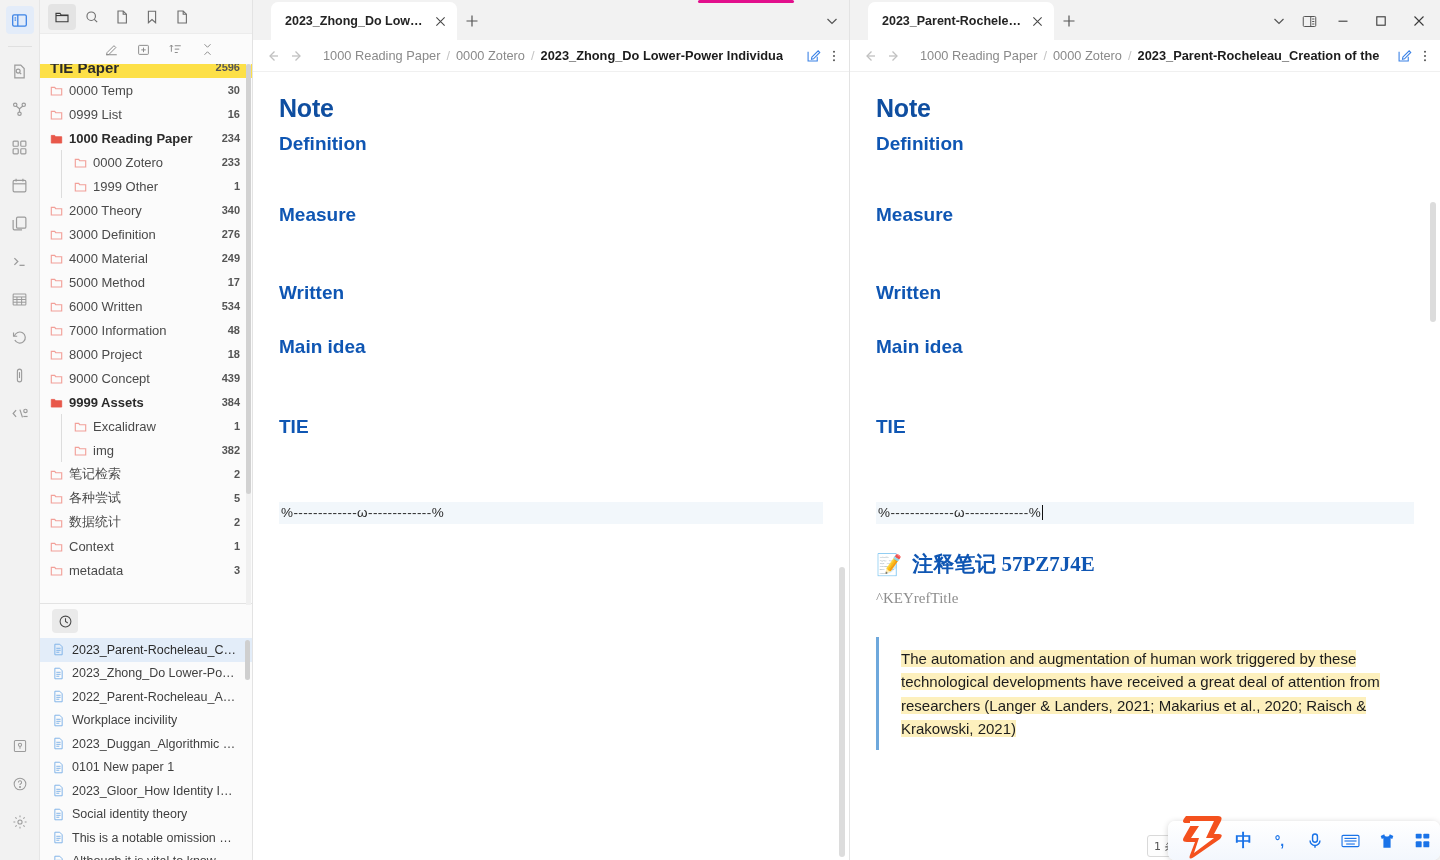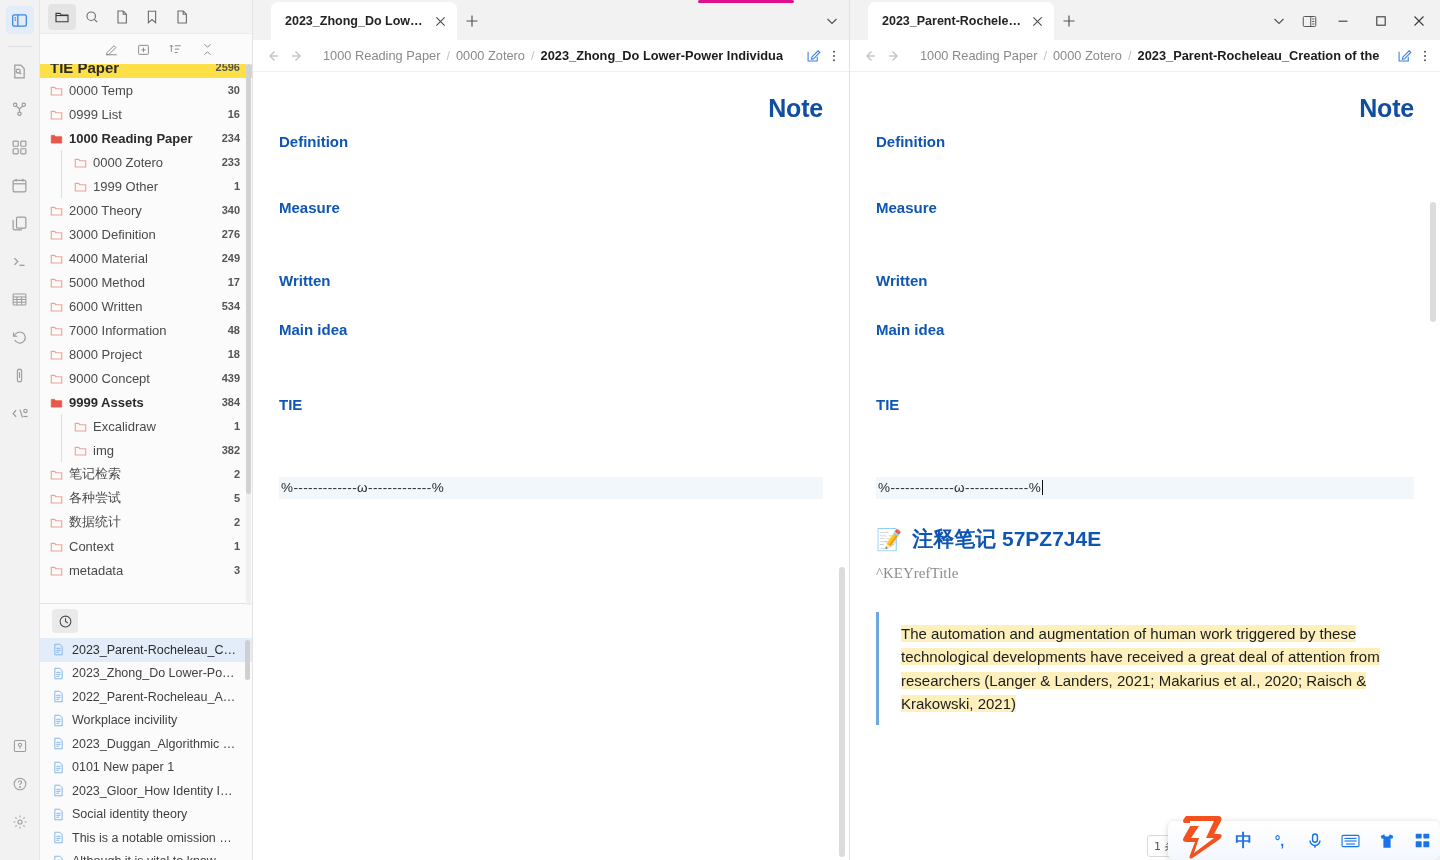--- a/index.html
+++ b/index.html
@@ -76,21 +76,21 @@
     background:#fde047; height:22px; margin-top:-8px;
   }
   .tree-row.bold { font-weight: 700; color: #2a2a2a; }
   .tree-row .fi { margin-right: 6px; flex: 0 0 auto; display:flex; }
   .tree-row .lbl { flex: 1 1 auto; overflow:hidden; text-overflow: ellipsis; }
   .tree-row .cnt { font-size: 11px; color:#555; font-weight:600; margin-left:24px; }
   .tree-row.indent { padding-left: 34px; position: relative; }
   .tree-row.indent::before {
     content:''; position:absolute; left:21px; top:0; bottom:0; width:1px; background:#ddd;
   }
-  .cjk { font-family:Liberation Sans, sans-serif; }
+  .cjk { font-family:Liberation Serif, serif; }
 
   .recent-sep { height:1px; background:#e3e3e3; margin: 2px 0 0; }
   .recent-head {
     height: 34px; display:flex; align-items:center; padding-left:12px;
     background:#fbfbfb;
   }
   .recent-btn {
     width:26px; height:24px; border-radius:4px; background:#eaeaea;
     display:flex; align-items:center; justify-content:center; color:#4a4a4a; cursor:pointer;
   }
@@ -161,22 +161,22 @@
   .crumbs .sl { color:#c4c4c4; margin: 0 6px; }
   .crumbs .cur { color:#1c1c1c; font-weight:700; overflow:hidden; text-overflow:clip; }
   .bc-icon { width:24px; height:24px; display:flex; align-items:center; justify-content:center;
              color:#3b82e6; cursor:pointer; flex:0 0 auto; }
   .bc-icon.dots { color:#5a5a5a; width:18px; }
 
   .doc {
     flex: 1 1 auto; background:#ffffff; overflow: hidden; position: relative;
     padding: 14px 26px 0 26px;
   }
-  .doc h1 { font-size: 25px; color:#0f4ea0; font-weight: 700; letter-spacing:-0.2px;text-align:right; }
-  .doc h2 { font-size: 15px; color:#0f56b3; font-weight: 700; }
+  .doc h1 { font-size: 25px; color:#0f4ea0; font-weight: 700; letter-spacing:-0.2px; }
+  .doc h2 { font-size: 19px; color:#0f56b3; font-weight: 700; }
   .hd-note { margin-top: 8px; }
   .hd-def  { margin-top: 10px; }
   .hd-mea  { margin-top: 49px; }
   .hd-wri  { margin-top: 56px; }
   .hd-main { margin-top: 32px; }
   .hd-tie  { margin-top: 58px; font-size:20px; }
 
   .sep-line {
     margin-top: 64px;
     background: #f2f7fb;

